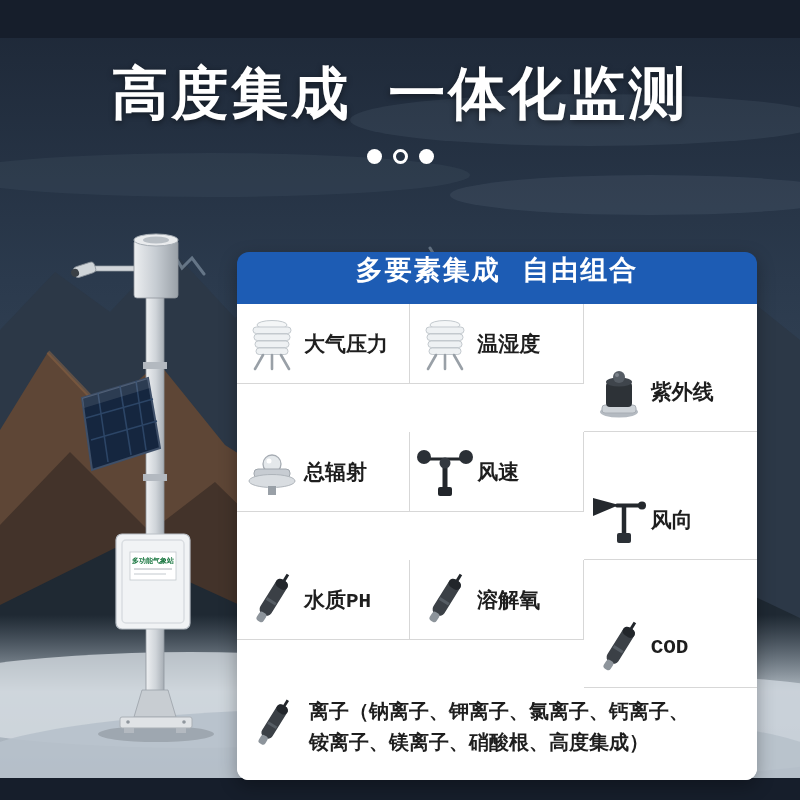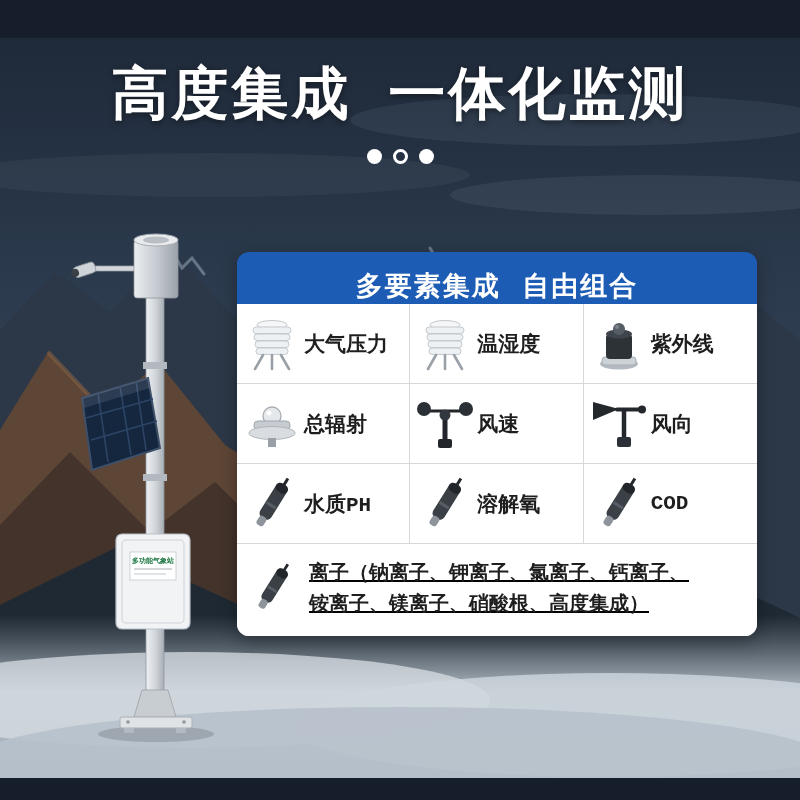--- a/index.html
+++ b/index.html
@@ -29,40 +29,40 @@
 
   .station { position:absolute; left:28px; top:212px; z-index:2; }
 
   .panel {
     position:absolute; left:237px; top:252px; width:520px; z-index:4;
     border-radius:12px; overflow:hidden;
     box-shadow:0 6px 18px rgba(0,0,0,.30);
   }
   .panel-header {
     height:52px; background:#1d5cb4; color:#ffffff;
-    display:flex; align-items:flex-end; justify-content:center;
+    display:flex; align-items:flex-start; justify-content:center;
     font-size:27px; font-weight:bold; letter-spacing:2px; word-spacing:12px;
     white-space:nowrap;
   }
   .panel-body { background:#ffffff; }
   .grid { display:grid; grid-template-columns:repeat(3,1fr); }
   .cell {
     height:80px; display:flex; align-items:center; gap:2px; padding-left:5px;
     border-right:1px solid #d7d7d7; border-bottom:1px solid #d7d7d7;
     background:#ffffff;
     font-family:Liberation Mono, monospace;
   }
-  .cell:nth-child(3n) { border-right:none; }
+  .cell:nth-child(3n) { border-right:none;margin-top:48px; }
   .cell .icon { flex:0 0 auto; line-height:0; }
   .cell .icon svg { width:60px; height:60px; display:block; }
   .cell .label { font-size:21px; font-weight:700; color:#1e1e1e; white-space:nowrap; }
 
   .footer-row {
-    display:flex; align-items:center; gap:8px;
-    min-height:92px; padding:8px 10px 12px 8px; background:#ffffff;text-decoration:underline;
+    display:flex; gap:8px;
+    min-height:92px; padding:8px 10px 12px 8px; background:#ffffff;
   }
   .footer-row .icon svg { width:56px; height:56px; display:block; }
   .footer-text { font-size:20px; font-weight:700; color:#1e1e1e; line-height:31px; }
 
   .svg-defs { position:absolute; width:0; height:0; overflow:hidden; }
 </style>
 </head>
 <body>
 
 <svg class="svg-defs" aria-hidden="true">

